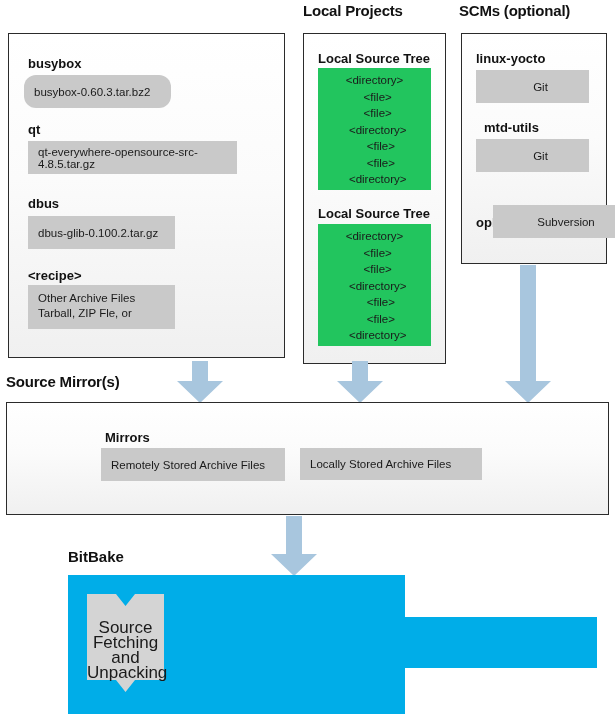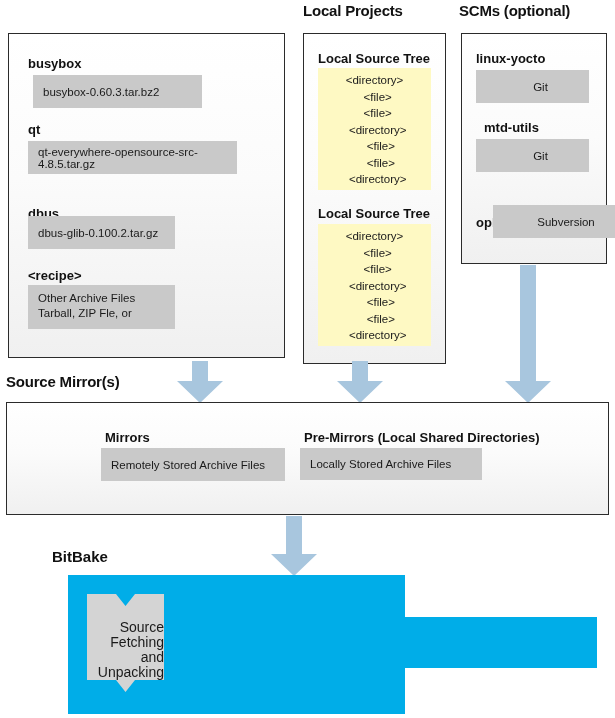--- a/index.html
+++ b/index.html
@@ -53,21 +53,21 @@
     justify-content: center;
     padding-left: 16px;
   }
   .chip.multiline {
     display: block;
     padding: 6px 0 0 10px;
     line-height: 15px;
   }
   .tree {
     position: absolute;
-    background: #fef9c3;
+    background: #22c55e;
     color: #1a1a1a;
     font-size: 11.5px;
     line-height: 16.5px;
     box-sizing: border-box;
     text-align: center;
     padding-top: 4px;
   }
   .tree div { white-space: pre; }
   .arrow {
     position: absolute;
@@ -79,47 +79,47 @@
     color: #111111;
   }
   #bitbake-shape {
     position: absolute;
   }
   .sf-box {
     position: absolute;
   }
   .sf-label {
     position: absolute;
-    text-align: right;
-    font-size: 14px;
+    text-align: center;
+    font-size: 17px;
     line-height: 15px;
     color: #1a1a1a;
     width: 100%;
   }
 </style>
 </head>
 <body>
 
 <div id="canvas">
 
 
   <div class="col-title" style="left:303px; top:2px;">Local Projects</div>
 
   <div class="col-title" style="left:459px; top:2px;">SCMs (optional)</div>
 
   <div class="panel" style="left:8px; top:33px; width:277px; height:325px;">
   </div>
 
   <div class="grp-label" style="left:28px; top:56px;">busybox</div>
-  <div class="chip" style="left:33px; top:75px; width:169px; height:33px;">busybox-0.60.3.tar.bz2</div>
+  <div class="chip" style="left:24px; top:75px; width:147px; height:33px;border-radius:12px;">busybox-0.60.3.tar.bz2</div>
 
   <div class="grp-label" style="left:28px; top:122px;">qt</div>
   <div class="chip" style="left:28px; top:141px; width:209px; height:33px;">qt-everywhere-opensource-src-4.8.5.tar.gz</div>
 
-  <div class="grp-label" style="left:28px; top:196px;margin-top:10px;">dbus</div>
+  <div class="grp-label" style="left:28px; top:196px;">dbus</div>
   <div class="chip" style="left:28px; top:216px; width:147px; height:33px;">dbus-glib-0.100.2.tar.gz</div>
 
   <div class="grp-label" style="left:28px; top:268px;">&lt;recipe&gt;</div>
   <div class="chip multiline" style="left:28px; top:285px; width:147px; height:44px;">
     <div>Other Archive Files</div>
     <div>Tarball, ZIP Fle, or</div>
   </div>
 
   <div class="panel" style="left:303px; top:33px; width:143px; height:331px;">
   </div>
@@ -171,28 +171,27 @@
   </svg>
 
   <div class="col-title" style="left:6px; top:373px;">Source Mirror(s)</div>
 
   <div class="panel" style="left:6px; top:402px; width:603px; height:113px;">
   </div>
 
   <div class="grp-label" style="left:105px; top:430px;">Mirrors</div>
   <div class="chip" style="left:101px; top:448px; width:184px; height:33px;">Remotely Stored Archive Files</div>
 
-  <div class="grp-label" style="left:304px; top:430px;">Pre-Mirrors (Local Shared Directories)</div>
   <div class="chip" style="left:300px; top:448px; width:182px; height:32px;">Locally Stored Archive Files</div>
 
   <svg class="arrow" style="left:271px; top:516px;" width="46" height="60" viewBox="0 0 46 60">
     <polygon points="15,0 31,0 31,38 46,38 23,60 0,38 15,38" fill="#a8c6de"></polygon>
   </svg>
 
-  <div class="bb-title" style="left:52px; top:548px;">BitBake</div>
+  <div class="bb-title" style="left:68px; top:548px;">BitBake</div>
 
   <svg id="bitbake-shape" style="left:68px; top:575px;" width="529" height="139" viewBox="0 0 529 139">
     <path d="M0,0 H337 V42 H529 V93 H337 V139 H0 Z" fill="#00ade8"></path>
   </svg>
 
   <div class="sf-box" style="left:87px; top:594px; width:77px; height:98px;">
     <svg width="77" height="98" viewBox="0 0 77 98">
       <path d="M0,0 H29 L38.5,12 L48,0 H77 V86 H48 L38.5,98 L29,86 H0 Z" fill="#d4d4d4"></path>
     </svg>
     <div class="sf-label" style="top:26px;">

